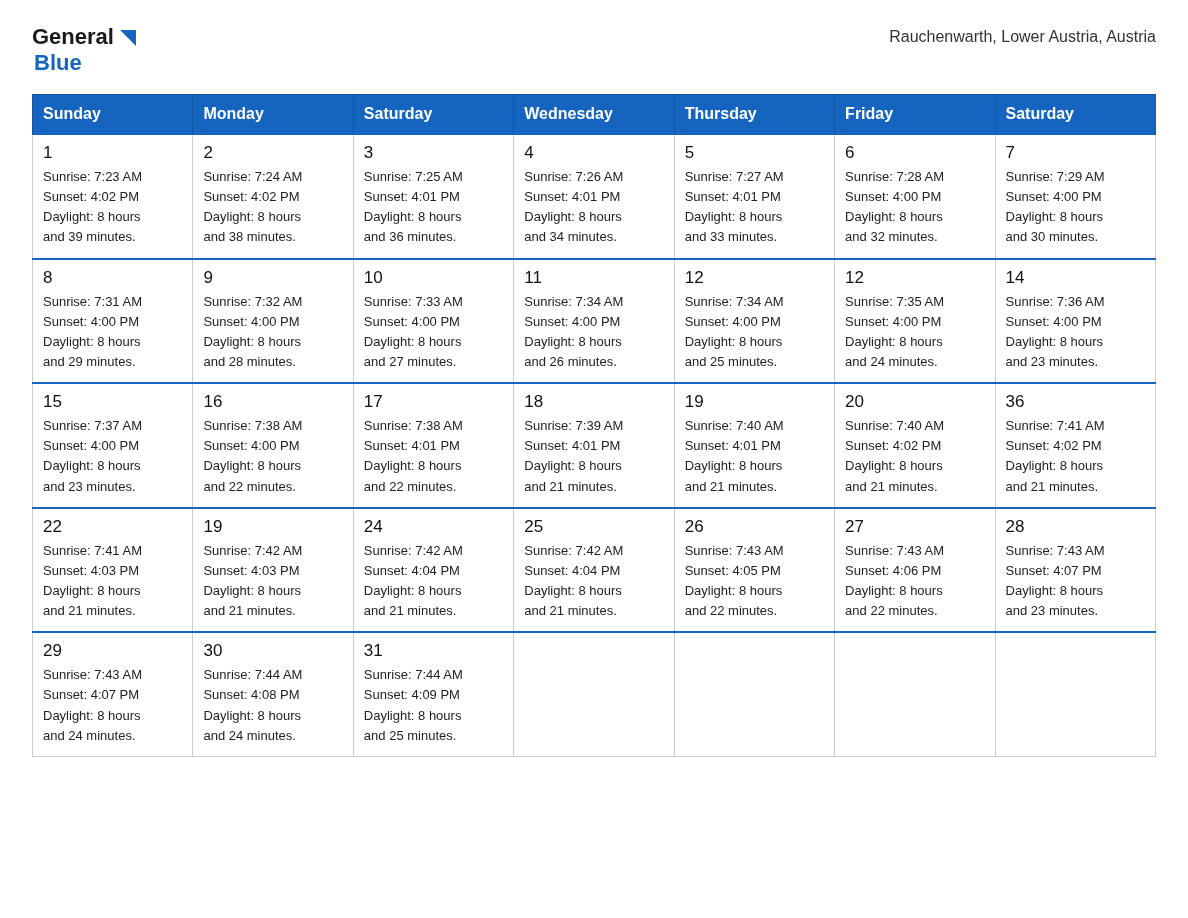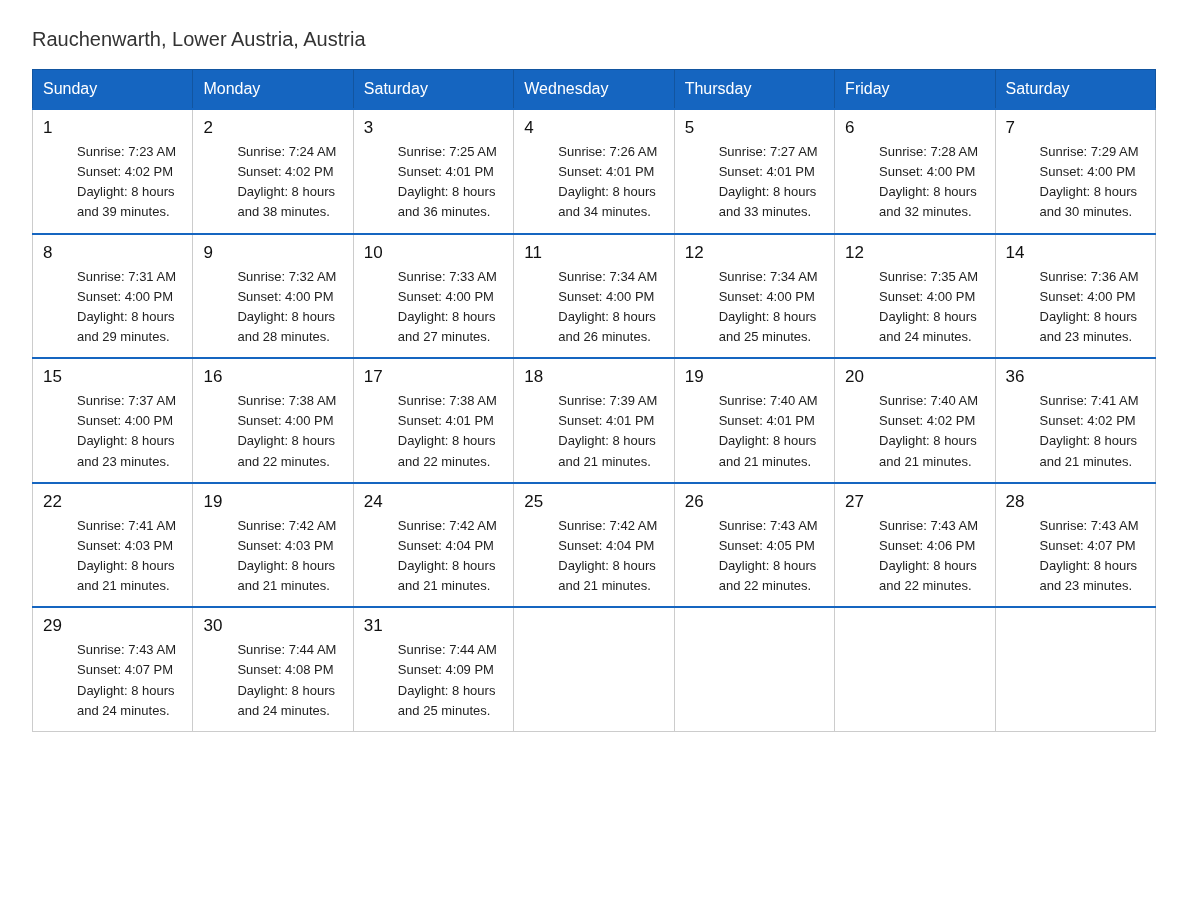--- a/index.html
+++ b/index.html
@@ -24,34 +24,34 @@
     .title-section {
       text-align: right;
     }
     .main-title {
       font-size: 52px;
       font-weight: normal;
       color: #1a1a1a;
       line-height: 1.1;
     }
     .subtitle {
-      font-size: 20px;
+      font-size: 16px;
       color: #333;
       margin-top: 4px;
     }
     .calendar {
       width: 100%;
       border-collapse: collapse;
       border: 1px solid #bbb;
     }
     .calendar th {
       background: #1565c0;
       color: #fff;
       font-size: 16px;
-      font-weight: normal;
+      font-weight: bold;
       padding: 10px 10px;
       text-align: left;
       border: 1px solid #1255a0;
     }
     .calendar td {
       vertical-align: top;
       padding: 8px 10px 10px 10px;
       border: 1px solid #ccc;
       border-top: 2px solid #1565c0;
       font-size: 13px;
@@ -63,21 +63,20 @@
       font-size: 17px;
       font-weight: normal;
       margin-bottom: 4px;
       color: #111;
       display: block;
     }
     .day-info {
       font-size: 13px;
       line-height: 1.55;
       color: #222;
-      margin-left: 34px;
     }
     .empty-cell {
       background: #fff;
       border-top: 2px solid #1565c0;
     }
     .logo-row {
       display: flex;
       align-items: center;
     }
     .logo-general {
@@ -89,20 +88,29 @@
       font-size: 22px;
       font-weight: bold;
       color: #1565c0;
       margin-left: 2px;
     }
   </style>
 </head>
 <body>
 
 <div class="header">
+  <div class="logo">
+    <div class="logo-row">
+      <span class="logo-general">General</span>
+      <svg width="22" height="22" viewBox="0 0 22 22" style="margin-left:2px;vertical-align:middle;">
+        <polygon points="4,4 20,4 20,20" fill="#1565c0"></polygon>
+      </svg>
+    </div>
+    <span class="logo-blue-text">Blue</span>
+  </div>
   <div class="title-section">
     <div class="subtitle">Rauchenwarth, Lower Austria, Austria</div>
   </div>
 </div>
 
 <table class="calendar">
   <thead>
     <tr>
     <th>Sunday</th>
         <th>Monday</th>

